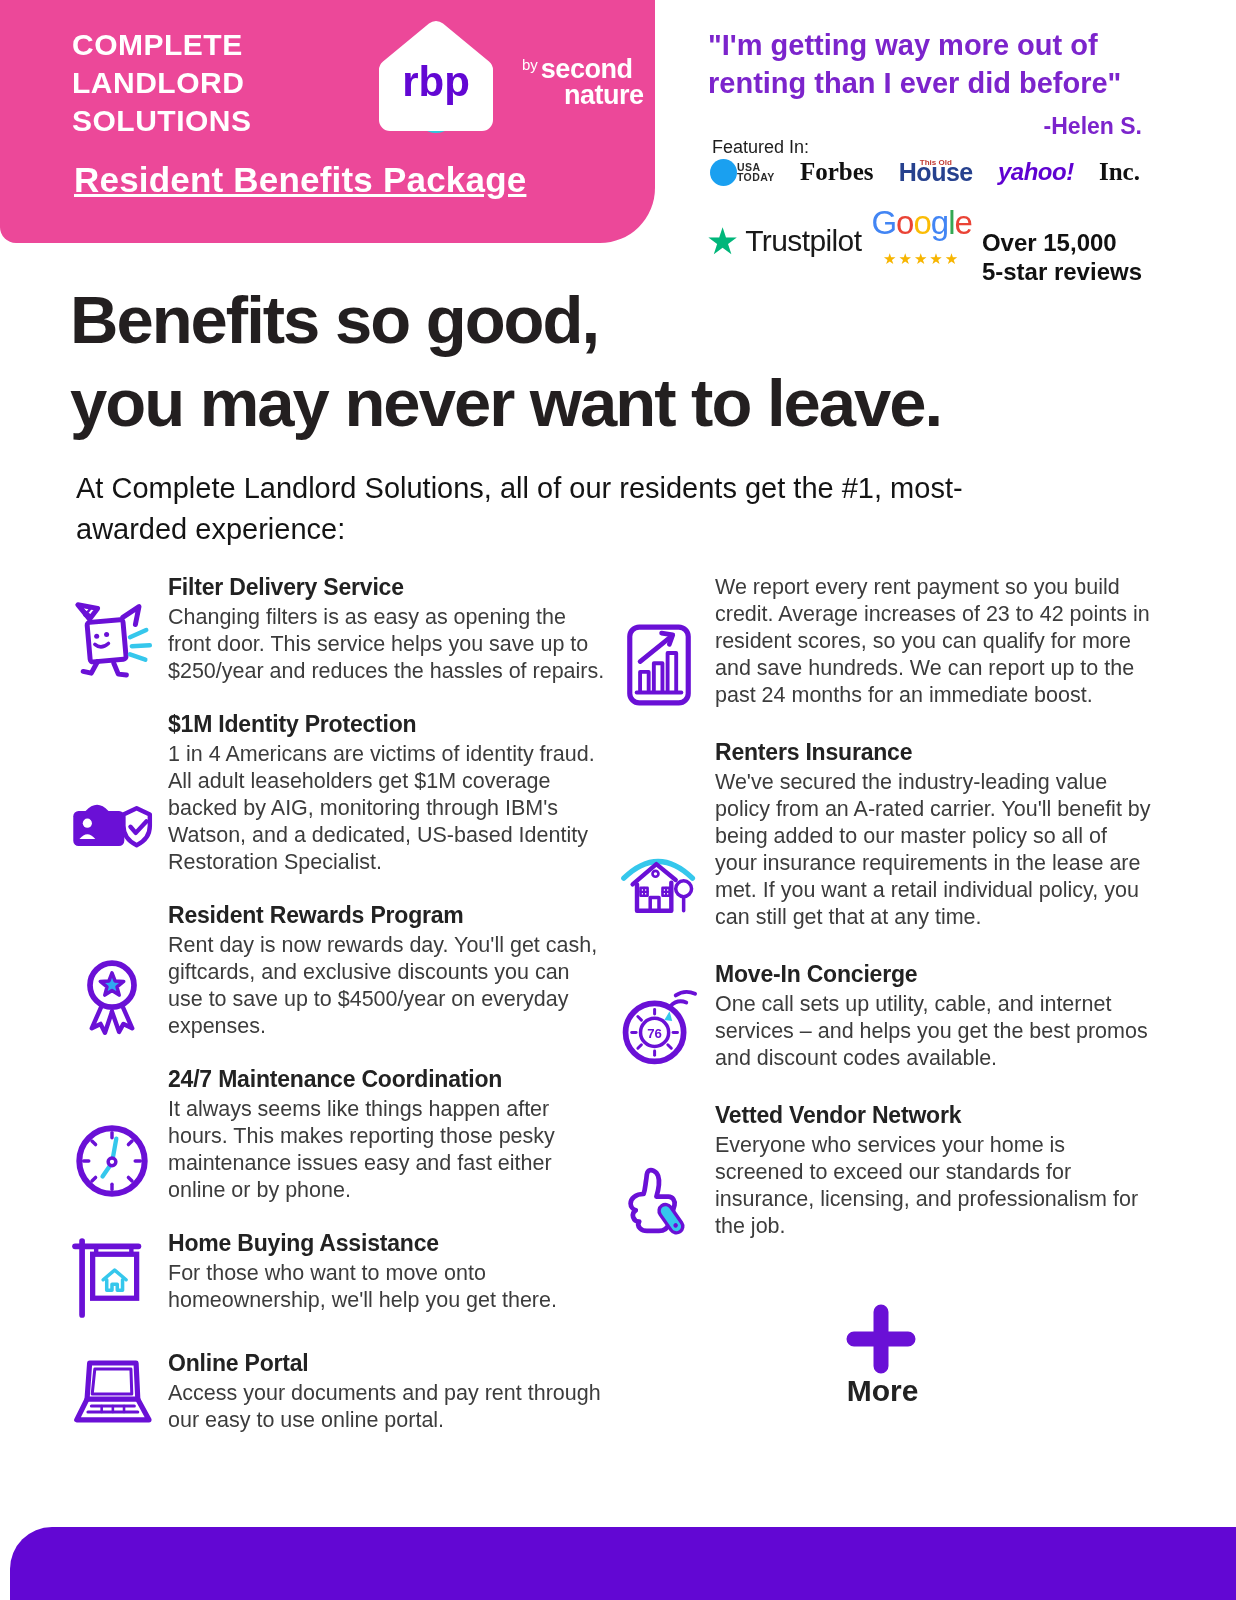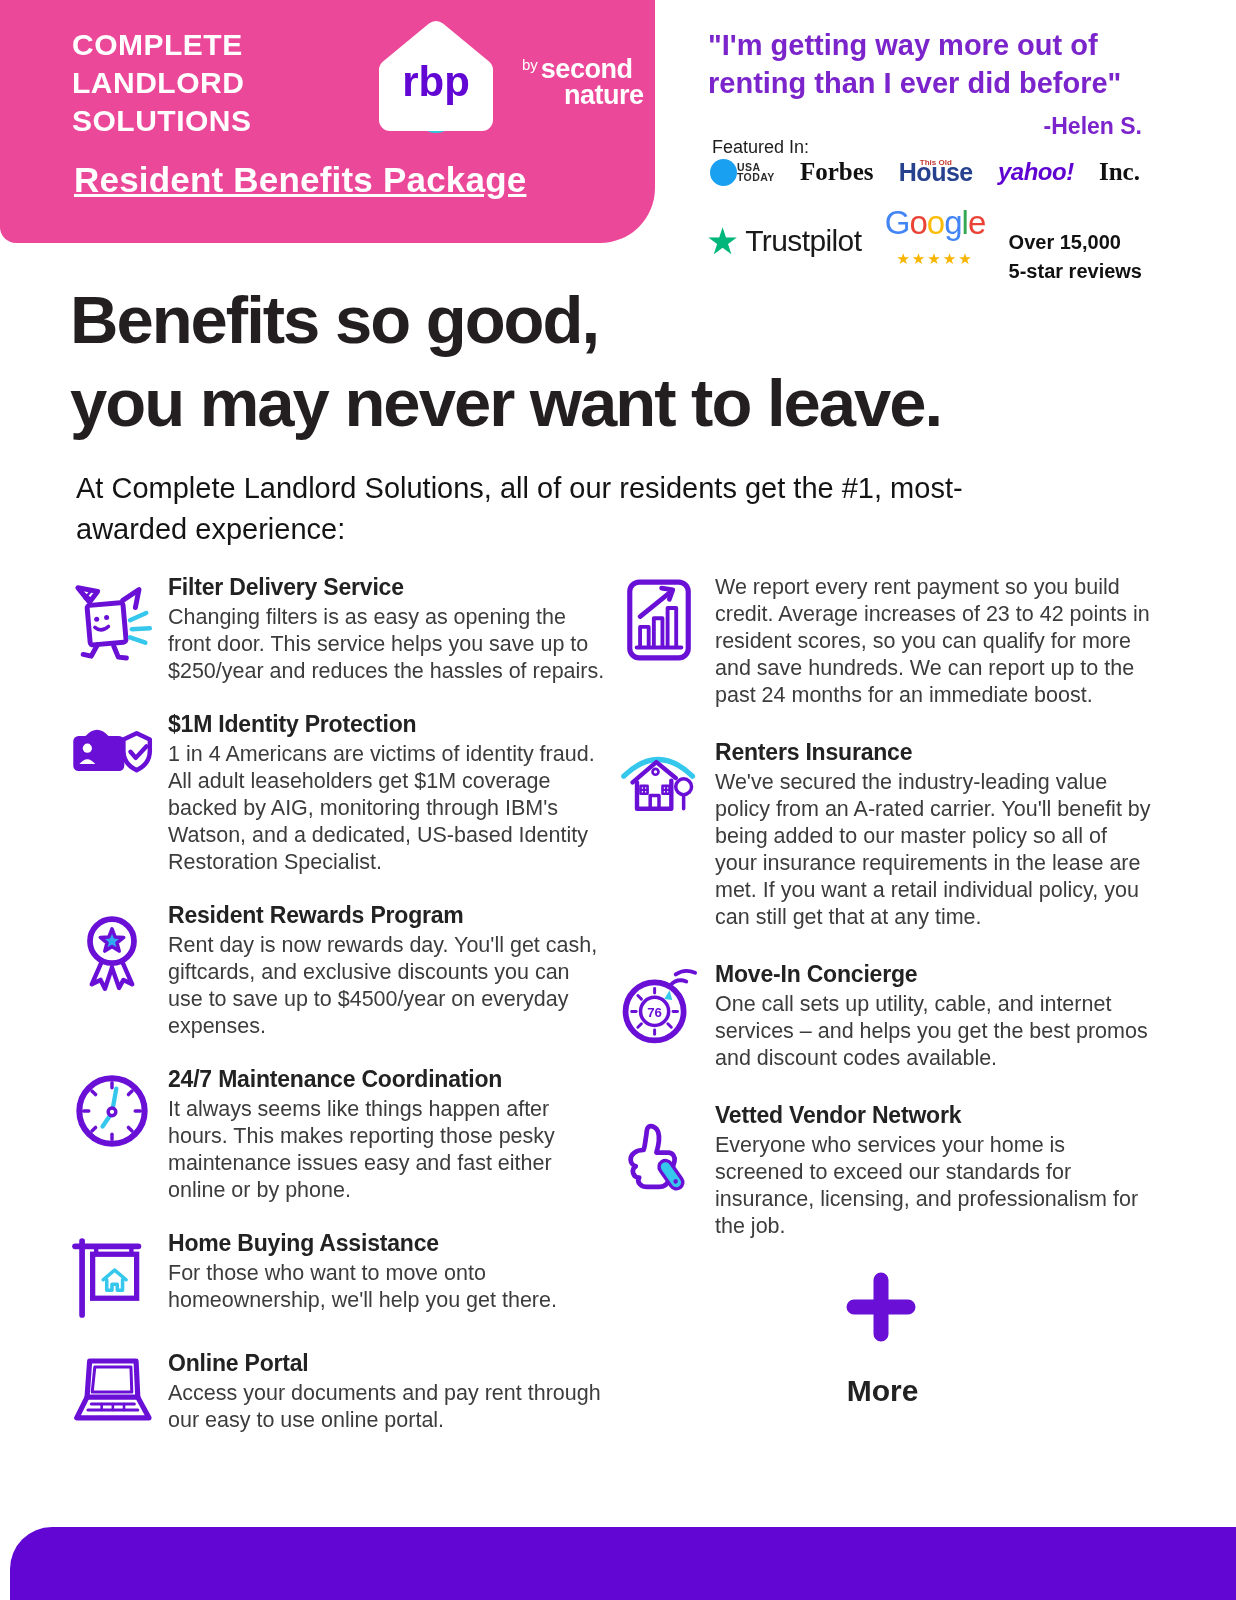--- a/index.html
+++ b/index.html
@@ -51,39 +51,39 @@
     position:absolute; left:706px; top:196px; width:436px;
     display:flex; align-items:center; justify-content:space-between;
   }
   .trustpilot { display:flex; align-items:center; gap:6px; }
   .tp-star { color:#00b67a; font-size:37px; line-height:37px; }
   .tp-name { font-size:30px; color:#191919; letter-spacing:-.6px; }
   .google { text-align:center; line-height:30px; }
   .g-letters { font-size:33px; letter-spacing:-1px; }
   .g1,.g4 { color:#4285F4; } .g2,.g6 { color:#EA4335; } .g3 { color:#FBBC05; } .g5 { color:#34A853; }
   .g-stars { color:#f7b500; font-size:15px; letter-spacing:2px; line-height:13px; }
-  .reviews { font-weight:bold; font-size:20px; line-height:29px; color:#111;margin-top:32px; }
+  .reviews { font-weight:bold; font-size:24px; line-height:29px; color:#111;margin-top:32px; }
 
   
   .hero-title {
     position:absolute; left:70px; top:278px; width:1110px;
     font-size:67px; line-height:83px; font-weight:bold;
     letter-spacing:-2px; color:#231f20;
   }
   .hero-sub {
     position:absolute; left:76px; top:468px; width:970px;
     font-size:29px; line-height:41px; color:#141414;
   }
 
   
   .benefits { position:absolute; left:60px; top:574px; width:1106px; display:flex; }
   .col { width:547px; }
   .benefit { display:flex; margin-bottom:26px; }
   .col-right .benefit { margin-bottom:30px; }
-  .icon-box { flex:0 0 104px; display:flex; justify-content:center; align-items:flex-start; padding-top:2px; }
+  .icon-box { flex:0 0 104px; display:flex; justify-content:center; align-items:flex-end; padding-top:2px; }
   .btext { flex:1; padding-left:4px; padding-right:2px; }
   .btitle { font-weight:bold; font-size:23px; color:#222; margin-bottom:3px; letter-spacing:-.2px; }
   .bbody { font-size:21.5px; line-height:27px; color:#3c3c3c; }
   .more-row { display:flex; align-items:center; margin-top:14px;flex-direction:column; }
   .more-label { font-weight:bold; font-size:30px; color:#222; padding-left:4px; }
 
   
   .footer-bar {
     position:absolute; left:10px; right:0; bottom:0; height:73px;
     background:#6207d3; border-radius:42px 0 0 0;

